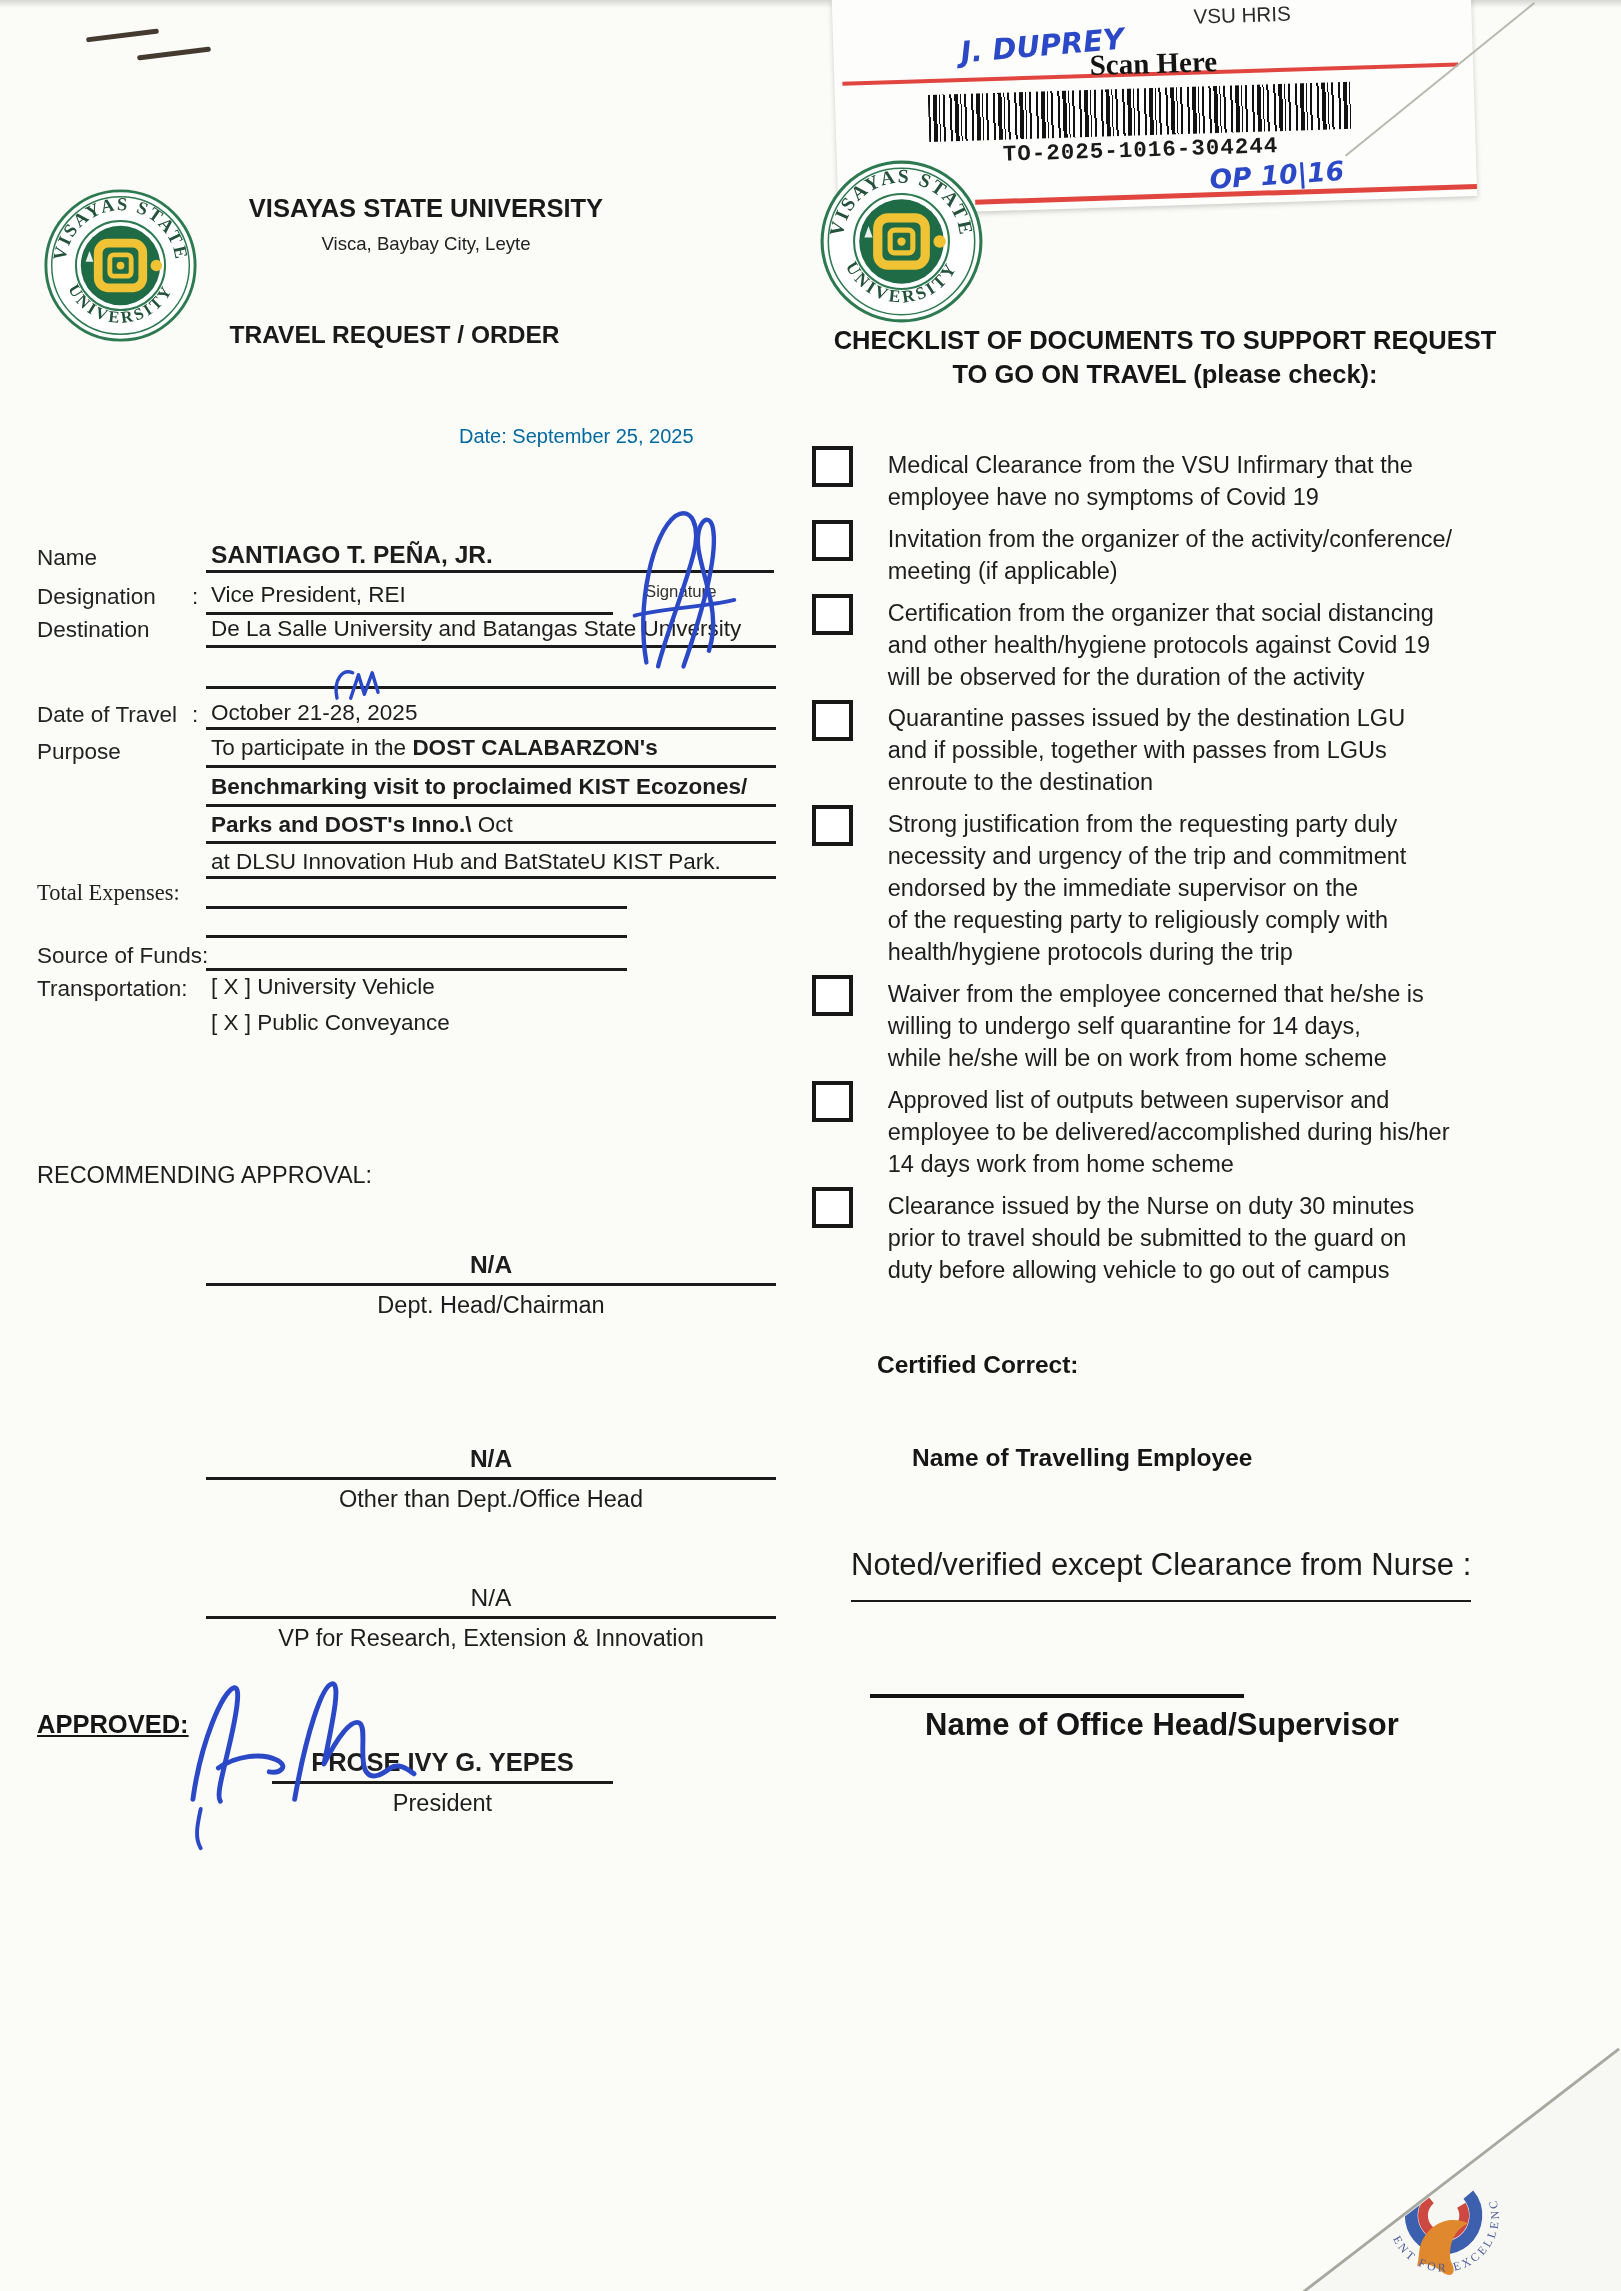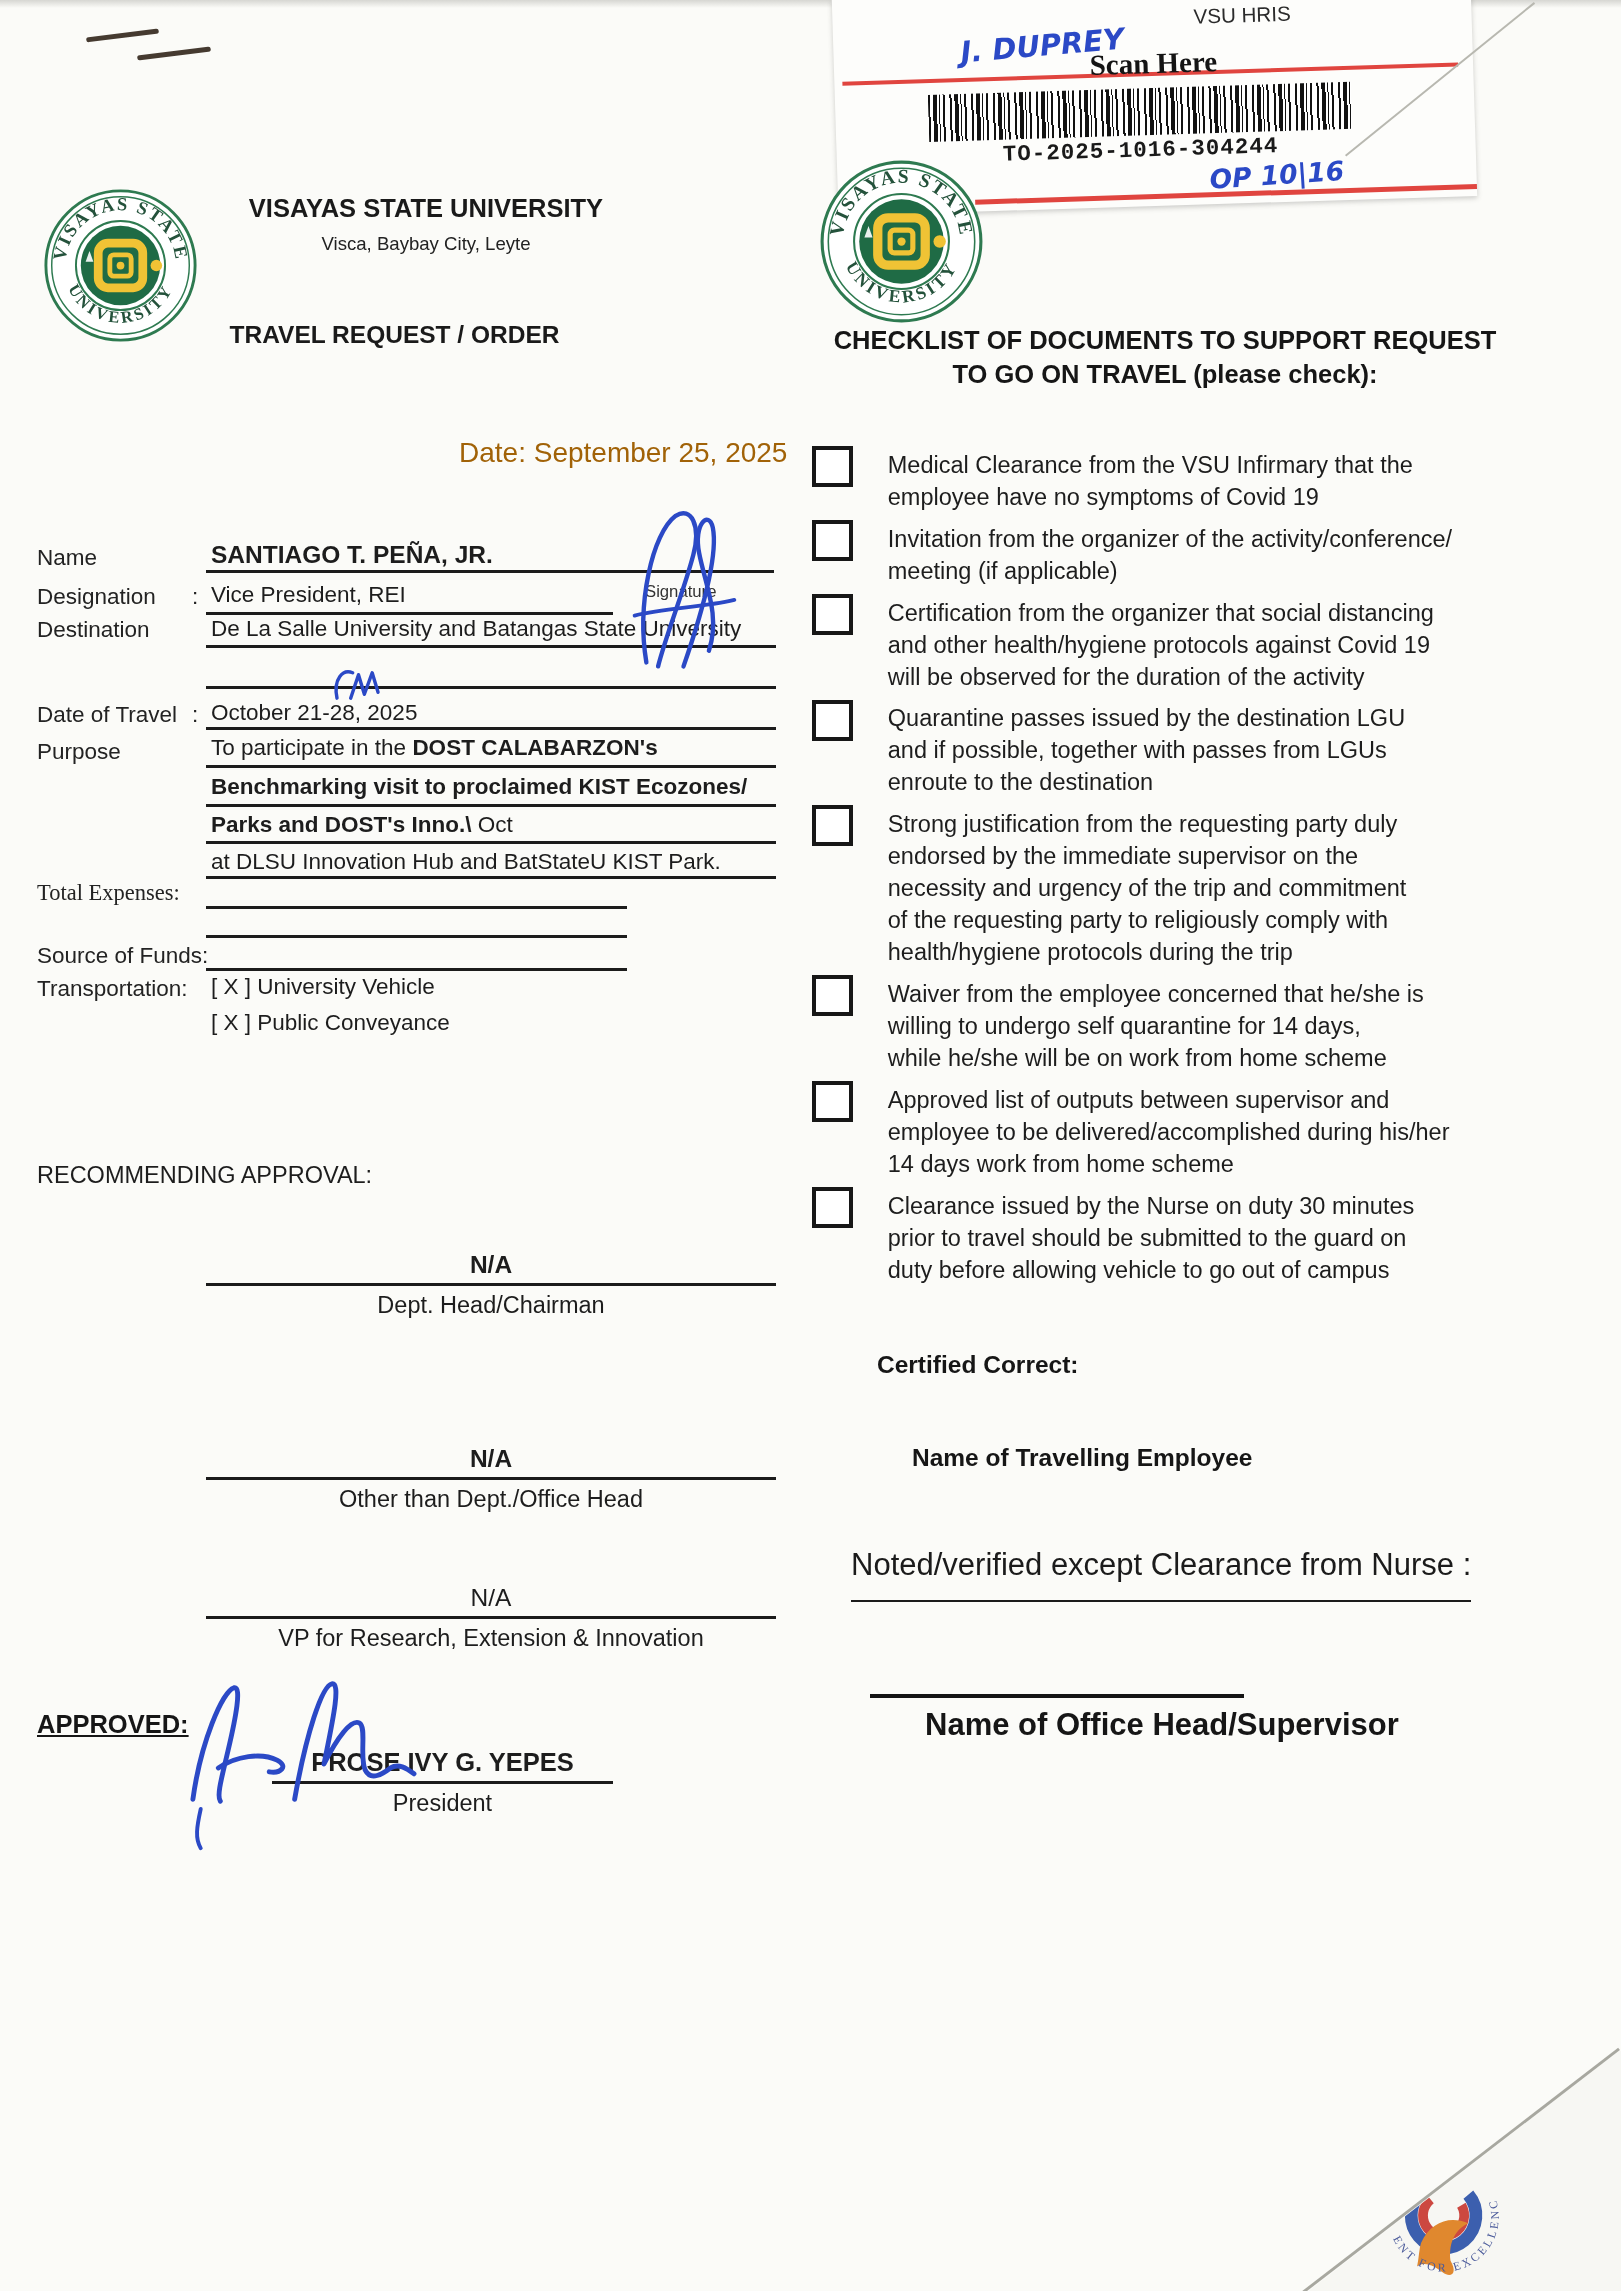--- a/index.html
+++ b/index.html
@@ -77,21 +77,21 @@
     <rect x="57" y="57" width="46" height="46" rx="10" fill="none" stroke="#f0c335" stroke-width="9"></rect>
     <rect x="69" y="69" width="22" height="22" rx="4" fill="none" stroke="#f0c335" stroke-width="5"></rect>
     <circle cx="80" cy="80" r="4" fill="#f0c335"></circle>
     <circle cx="117" cy="80" r="6" fill="#f0c335"></circle>
     <path d="M44,76 l4,-11 4,11 z" fill="#ffffff" opacity="0.9"></path>
   </svg>
 
   <div class="abs center b" style="left:235px;top:194px;width:382px;font-size:25.5px;color:#1a1a1a;">VISAYAS STATE UNIVERSITY</div>
   <div class="abs center" style="left:235px;top:233px;width:382px;font-size:18.6px;color:#222;">Visca, Baybay City, Leyte</div>
   <div class="abs center b" style="left:201px;top:321px;width:387px;font-size:24.5px;color:#1a1a1a;">TRAVEL REQUEST / ORDER</div>
-  <div class="abs" style="left:459px;top:425px;font-size:28px;color:#a16207;margin-top:12px;">Date: September 25, 2025</div>
+  <div class="abs" style="left:459px;top:425px;font-size:20px;color:#0369a1;">Date: September 25, 2025</div>
 
   <div class="lbl" style="left:37px;top:545px;">Name</div>
   <div class="val b" style="left:211px;top:541px;font-size:24.5px;">SANTIAGO T. PEÑA, JR.</div>
   <div class="ul" style="left:206px;top:570px;width:568px;"></div>
   <div class="abs" style="left:645px;top:582px;font-size:16.7px;color:#333;">Signature</div>
 
   <div class="lbl" style="left:37px;top:584px;">Designation</div>
   <div class="lbl" style="left:192px;top:584px;">:</div>
   <div class="val" style="left:211px;top:582px;">Vice President, REI</div>
   <div class="ul" style="left:206px;top:612px;width:407px;"></div>
@@ -233,22 +233,22 @@
       <div class="chk-lines">
         <div>Quarantine passes issued by the destination LGU</div>
         <div>and if possible, together with passes from LGUs</div>
         <div>enroute to the destination</div>
       </div>
     </div>
     <div class="chk-item">
       <div class="chk-box"></div>
       <div class="chk-lines">
         <div>Strong justification from the requesting party duly</div>
+        <div>necessity and urgency of the trip and commitment</div>
         <div>endorsed by the immediate supervisor on the</div>
-        <div>necessity and urgency of the trip and commitment</div>
         <div>of the requesting party to religiously comply with</div>
         <div>health/hygiene protocols during the trip</div>
       </div>
     </div>
     <div class="chk-item">
       <div class="chk-box"></div>
       <div class="chk-lines">
         <div>Waiver from the employee concerned that he/she is</div>
         <div>willing to undergo self quarantine for 14 days,</div>
         <div>while he/she will be on work from home scheme</div>

